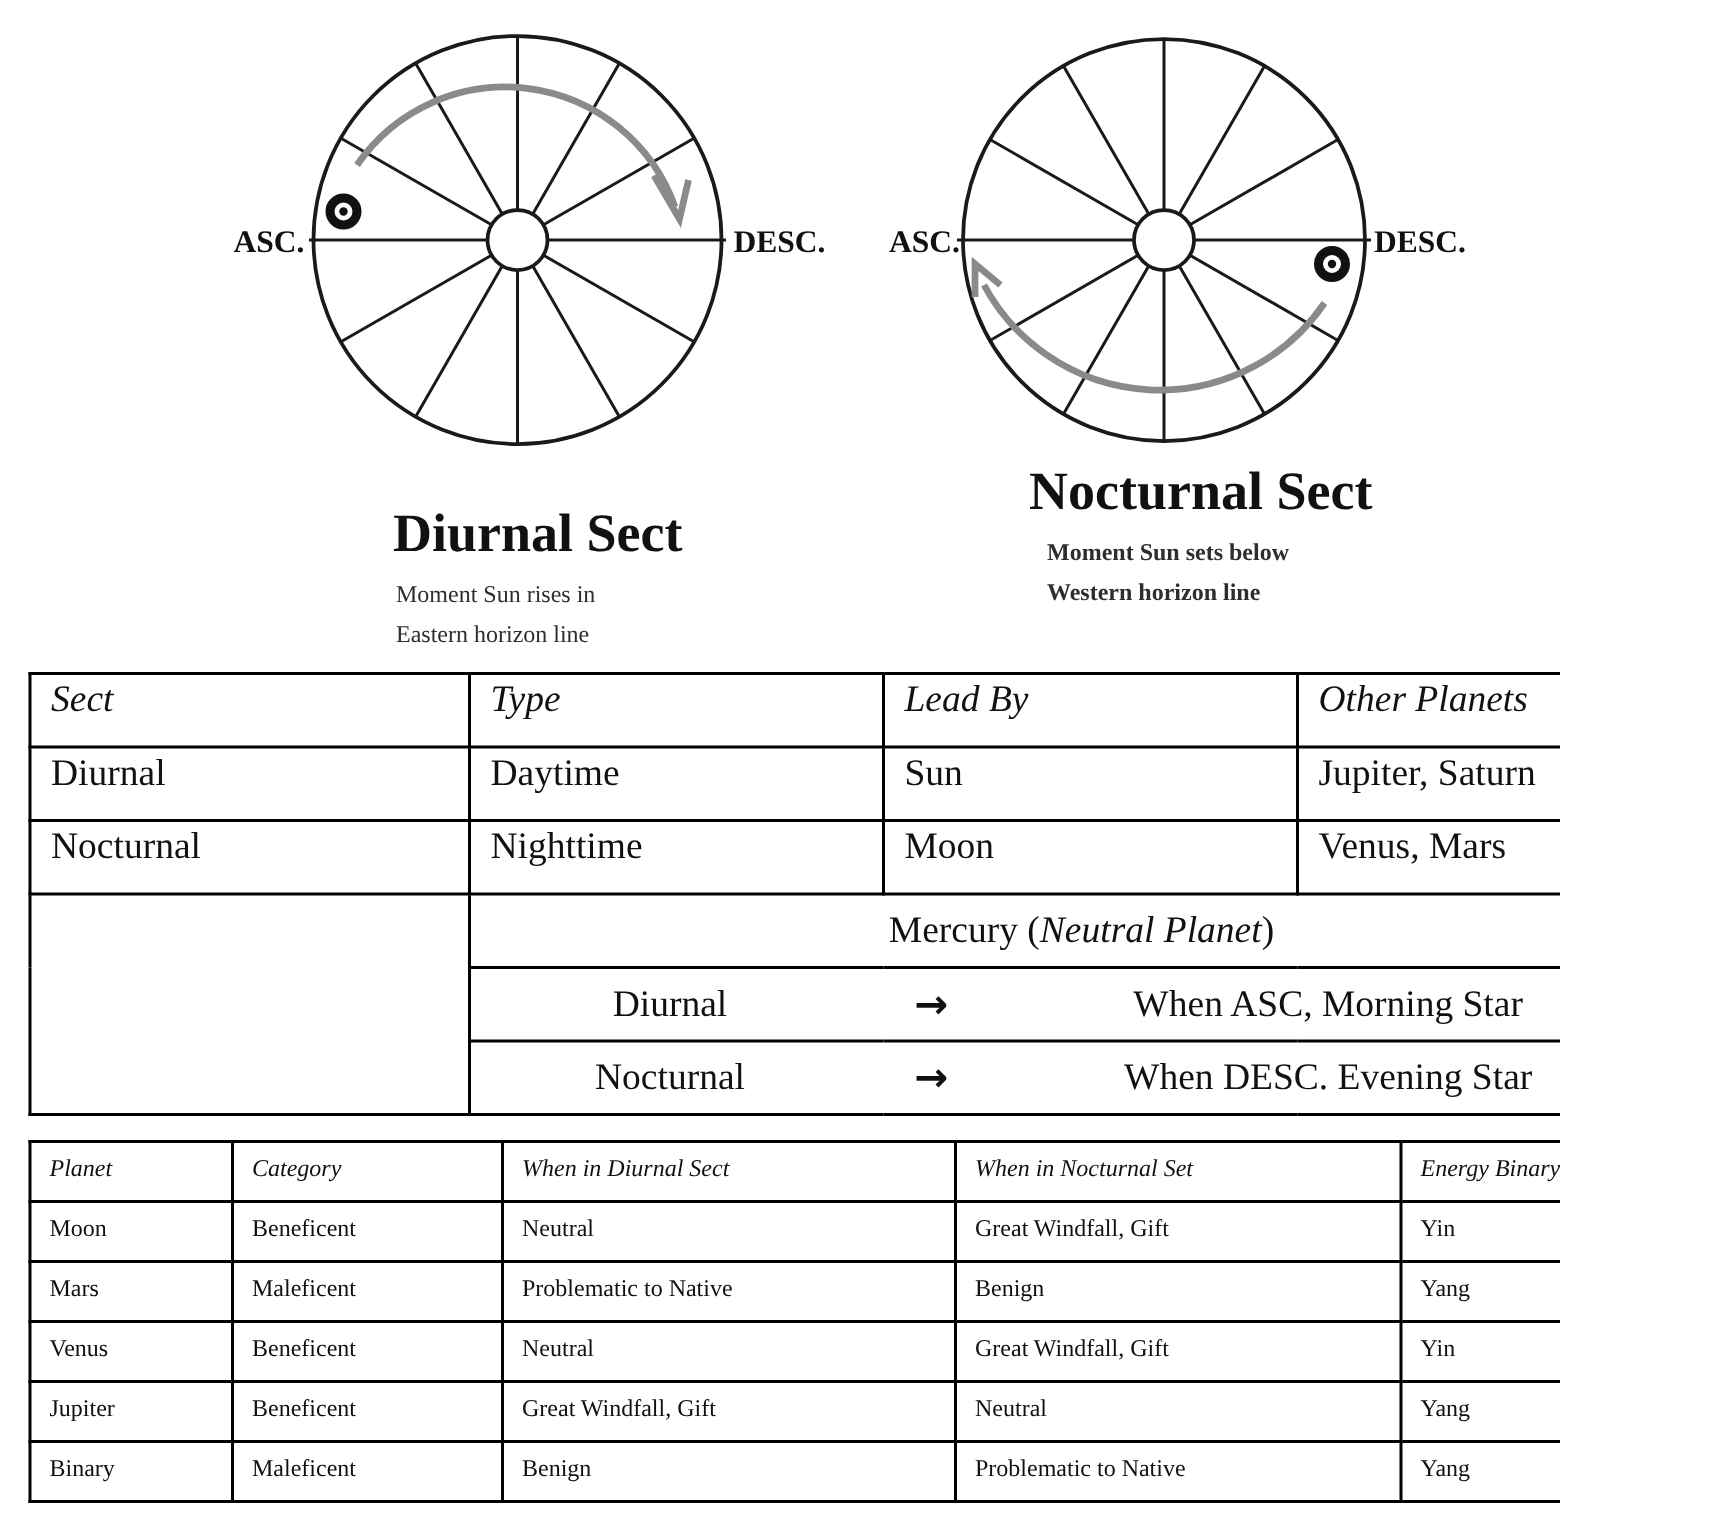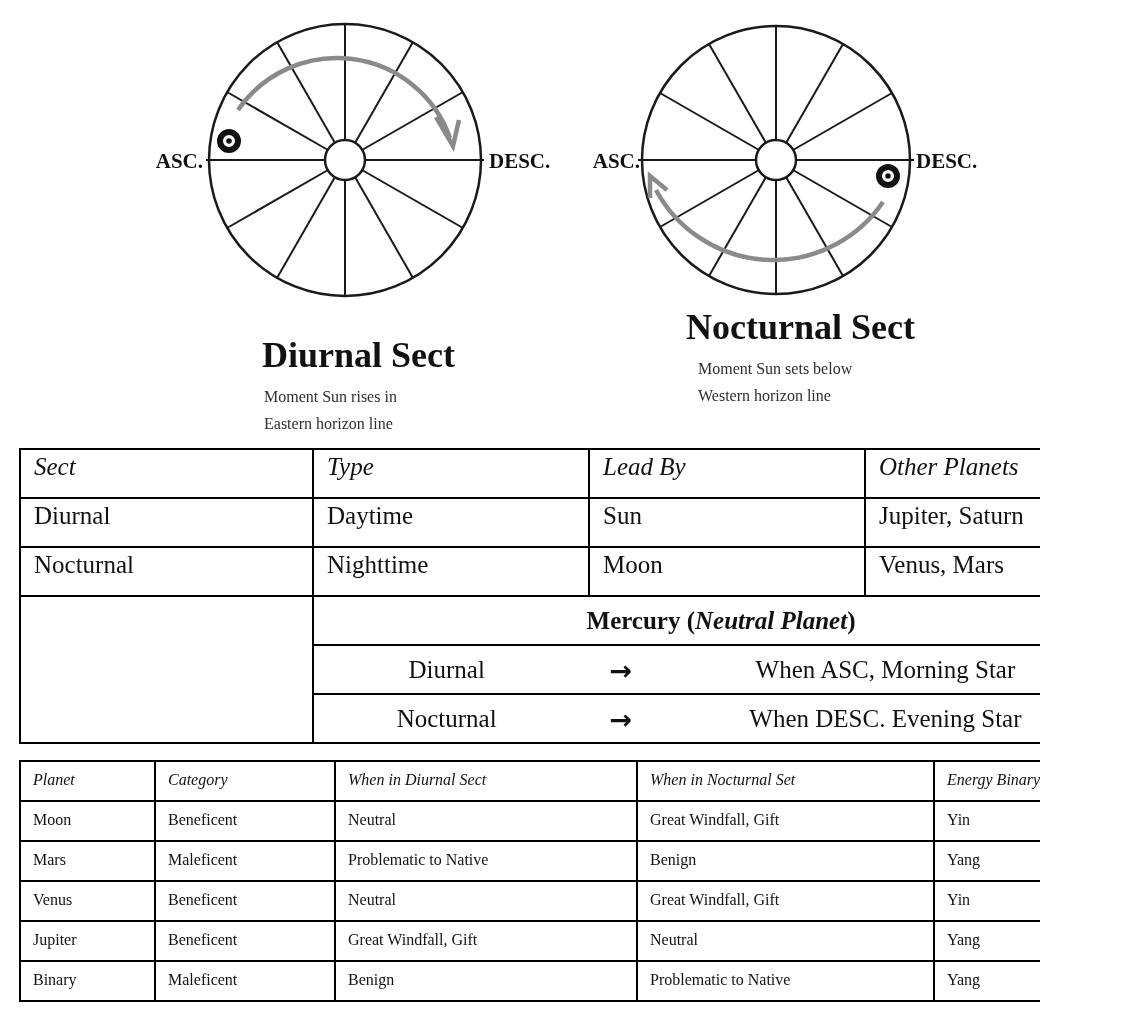--- a/index.html
+++ b/index.html
@@ -15,21 +15,21 @@
   .fig-sub { font-size:16px; color:#2e2e2e; line-height:27px; margin-top:7px; padding-left:2px; }
 
   table { border-collapse:collapse; position:absolute; table-layout:fixed; background:#fff; }
   td, th { border:2px solid #000; vertical-align:middle; text-align:left;
            overflow:hidden; white-space:nowrap; }
   th { font-style:italic; font-weight:normal; }
 
   .sect-table { left:19px; top:448px; width:1109px; }
   .sect-table td, .sect-table th { height:49px; font-size:25px; padding:0 6px 14px 13px; }
   .sect-table .merged { text-align:center; padding:0; position:relative; }
-  .mercury-title { text-align:center;font-weight:bold; }
+  .mercury-title { text-align:center; }
   .mercury-sub { position:relative; }
   .mercury-sub .pos { position:absolute; top:50%; transform:translate(-50%,-50%); white-space:nowrap; }
   .m-label { left:16.3%; }
   .m-arrow { left:37.7%; font-family:"DejaVu Sans","Liberation Sans",sans-serif;
              font-weight:bold; font-size:27px; }
   .m-text { left:70.2%; }
   .ital { font-style:italic; }
 
   .planet-table { left:19px; top:760px; width:1114px; }
   .planet-table td, .planet-table th { height:40px; font-size:16px; padding:0 6px 2px 12px; }
@@ -102,21 +102,21 @@
   <div class="fig-caption" style="left:262px; top:306px;margin-top:28px;">
     <div class="fig-title">Diurnal Sect</div>
     <div class="fig-sub">
       <div>Moment Sun rises in</div>
       <div>Eastern horizon line</div>
     </div>
   </div>
 
   <div class="fig-caption" style="left:686px; top:306px;">
     <div class="fig-title">Nocturnal Sect</div>
-    <div class="fig-sub" style="padding-left:12px;">
+    <div class="fig-sub" style="padding-left:12px;font-weight:bold;">
       <div>Moment Sun sets below</div>
       <div>Western horizon line</div>
     </div>
   </div>
 
   <table class="sect-table">
     <colgroup>
         <col style="width:293px">
         <col style="width:276px">
         <col style="width:276px">

